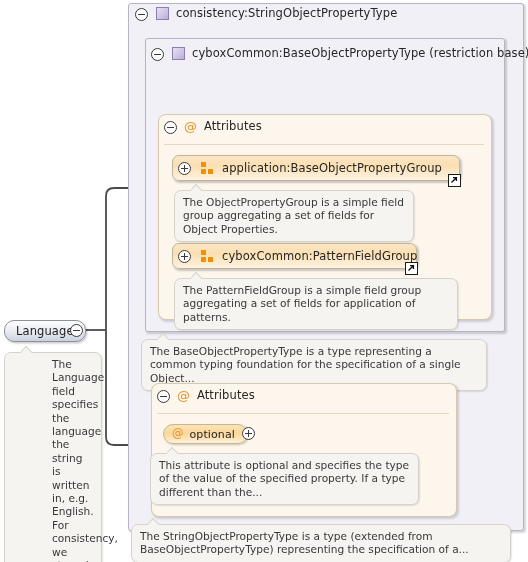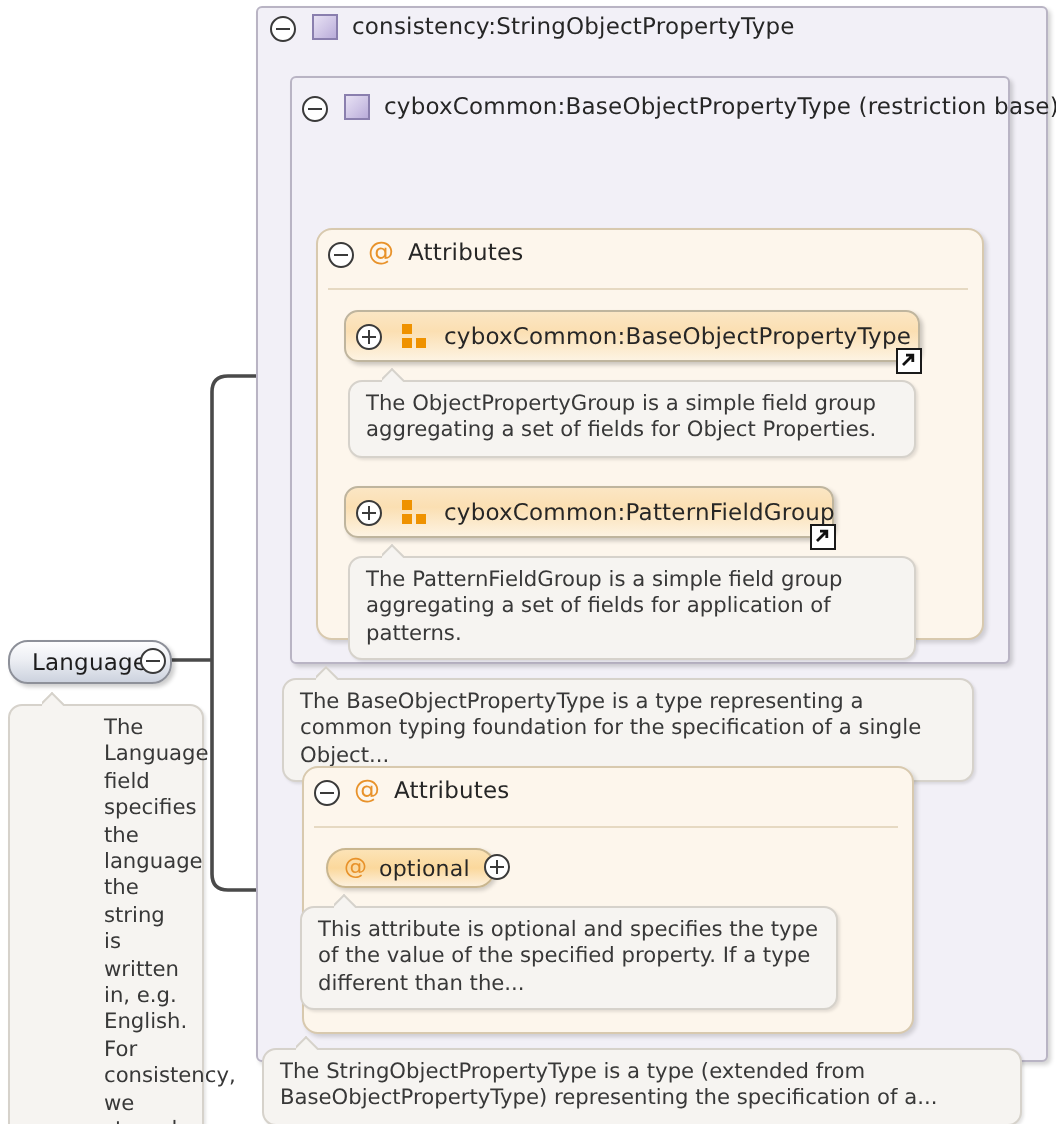--- a/index.html
+++ b/index.html
@@ -268,28 +268,28 @@
   <div class="attrs-rule" style="left:164px; top:144px; width:320px;"></div>
 
   <div class="pm plus" style="left:178px; top:162px; z-index:4;"></div>
   <div class="grpbox" style="left:172px; top:155px; width:288px;">
     <span style="width:13px;flex:0 0 auto;"></span>
     <span class="grp-icon">
       <i class="a"></i>
         <i class="b"></i>
         <i class="c"></i>
     </span>
-    <span class="lbl">cyboxCommon:BaseObjectPropertyType</span>
+    <span class="lbl">application:BaseObjectPropertyGroup</span>
     <span class="ext-badge">
       <svg width="10" height="10" viewBox="0 0 10 10">
         <path d="M2.5,7.5 L7,3 M4,2.6 L7.4,2.6 L7.4,6" stroke="#111" stroke-width="1.4" fill="none"></path>
       </svg>
     </span>
   </div>
-  <div class="doc" style="left:174px; top:190px; width:284px;">
+  <div class="doc" style="left:174px; top:190px; width:240px;">
     <span class="tail" style="left:16px;"></span>
     <span>The ObjectPropertyGroup is a simple field group aggregating a set of fields for Object Properties.</span>
   </div>
 
   <div class="pm plus" style="left:178px; top:250px; z-index:4;"></div>
   <div class="grpbox" style="left:172px; top:243px; width:245px;">
     <span style="width:13px;flex:0 0 auto;"></span>
     <span class="grp-icon">
       <i class="a"></i>
         <i class="b"></i>

